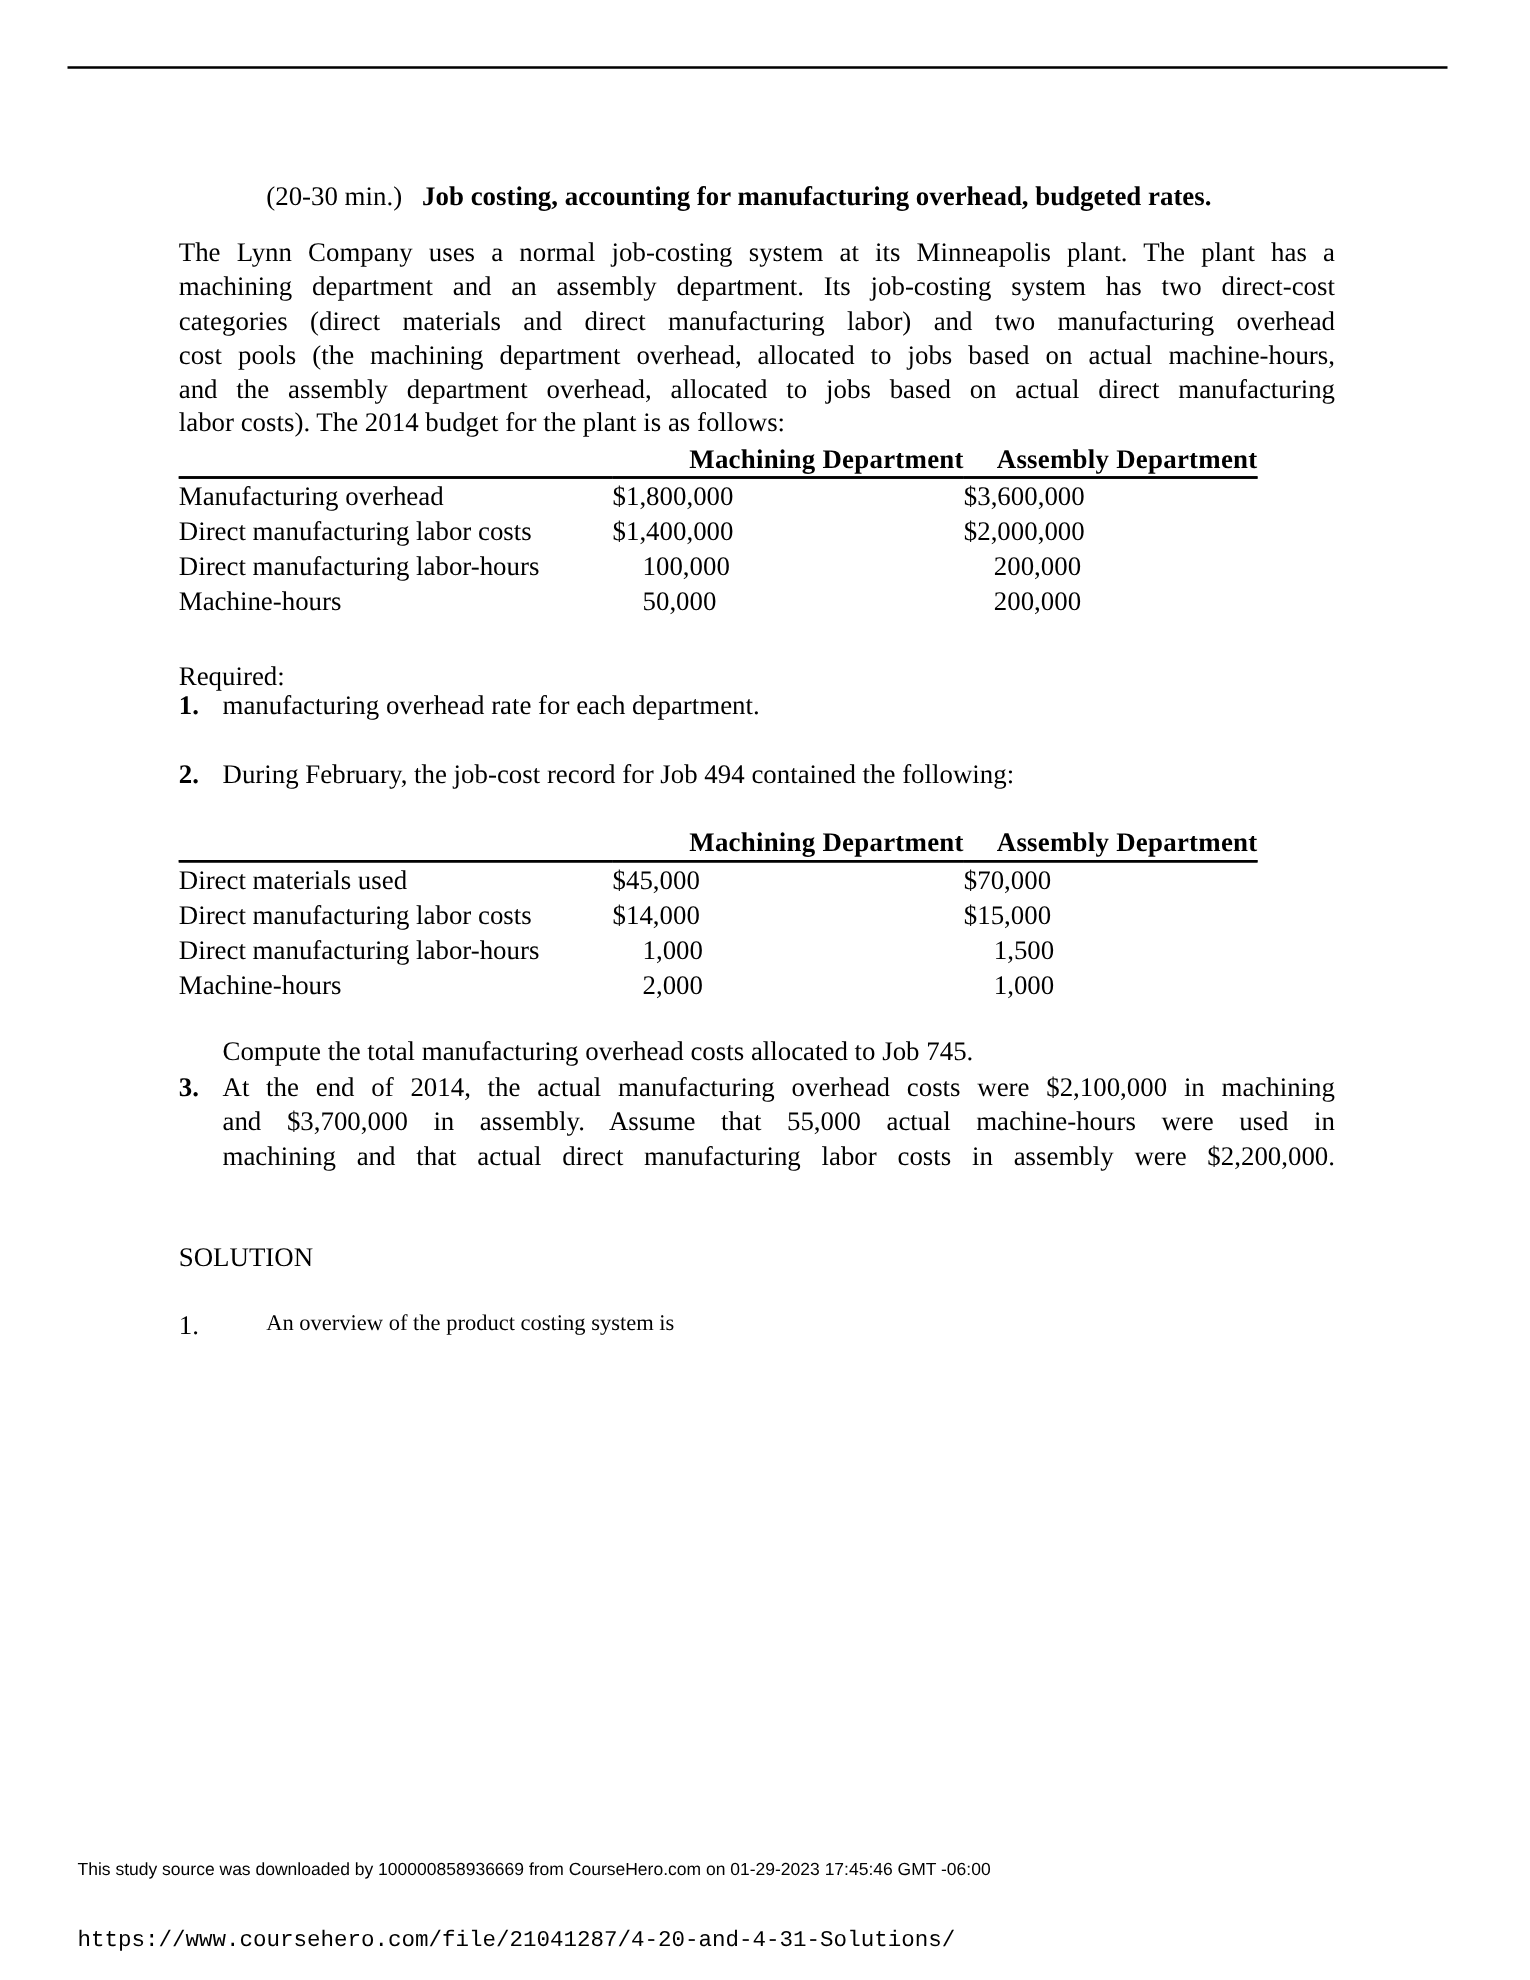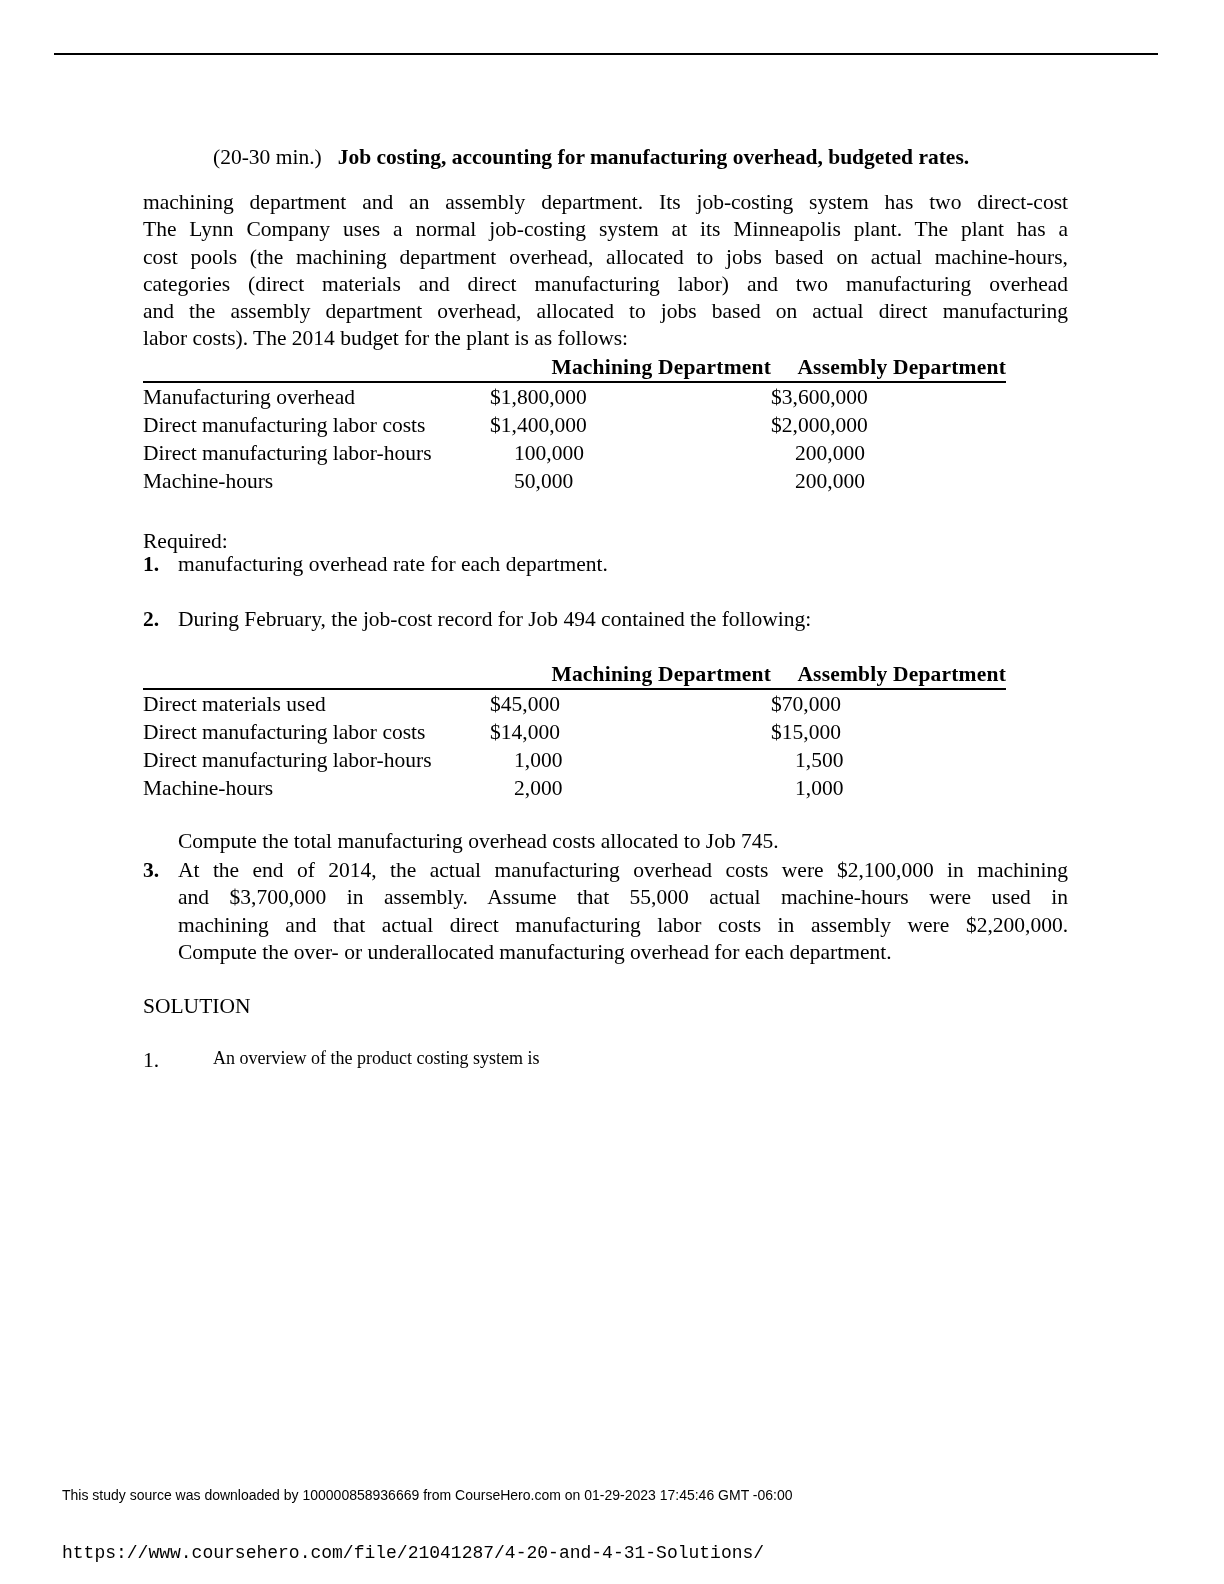--- a/index.html
+++ b/index.html
@@ -37,24 +37,24 @@
 </head>
 <body>
 
 <div class="top-rule"></div>
 
 <div class="abs heading">
   <span>(20-30 min.)</span><span class="bold">Job costing, accounting for manufacturing overhead, budgeted rates.</span>
 </div>
 
 <div class="para" style="top:189px;">
+  <span class="line">The Lynn Company uses a normal job-costing system at its Minneapolis plant. The plant has a</span>
   <span class="line">machining department and an assembly department. Its job-costing system has two direct-cost</span>
-  <span class="line">The Lynn Company uses a normal job-costing system at its Minneapolis plant. The plant has a</span>
+  <span class="line">categories (direct materials and direct manufacturing labor) and two manufacturing overhead</span>
   <span class="line">cost pools (the machining department overhead, allocated to jobs based on actual machine-hours,</span>
-  <span class="line">categories (direct materials and direct manufacturing labor) and two manufacturing overhead</span>
   <span class="line">and the assembly department overhead, allocated to jobs based on actual direct manufacturing</span>
   <span class="line last">labor costs). The 2014 budget for the plant is as follows:</span>
 </div>
 
 <table class="budget" style="top:353px;">
   <thead>
     <tr>
       <th class="c0"></th>
       <th class="c1">Machining Department</th>
       <th class="c2">Assembly Department</th>
@@ -133,21 +133,20 @@
 </table>
 
 <div class="abs compute-line">Compute the total manufacturing overhead costs allocated to Job 745.</div>
 
 <div class="item" style="top:857px;">
   <span class="num">3.</span>
   <div class="body">
     <span class="line">At the end of 2014, the actual manufacturing overhead costs were $2,100,000 in machining</span>
     <span class="line">and $3,700,000 in assembly. Assume that 55,000 actual machine-hours were used in</span>
     <span class="line">machining and that actual direct manufacturing labor costs in assembly were $2,200,000.</span>
-    <span class="line last">Compute the over- or underallocated manufacturing overhead for each department.</span>
   </div>
 </div>
 
 <div class="abs solution">SOLUTION</div>
 <div class="abs sol1-num">1.</div>
 <div class="abs sol1-text">An overview of the product costing system is</div>
 
 <div class="abs footer1">This study source was downloaded by 100000858936669 from CourseHero.com on 01-29-2023 17:45:46 GMT -06:00</div>
 <div class="abs footer2">https://www.coursehero.com/file/21041287/4-20-and-4-31-Solutions/</div>
 

